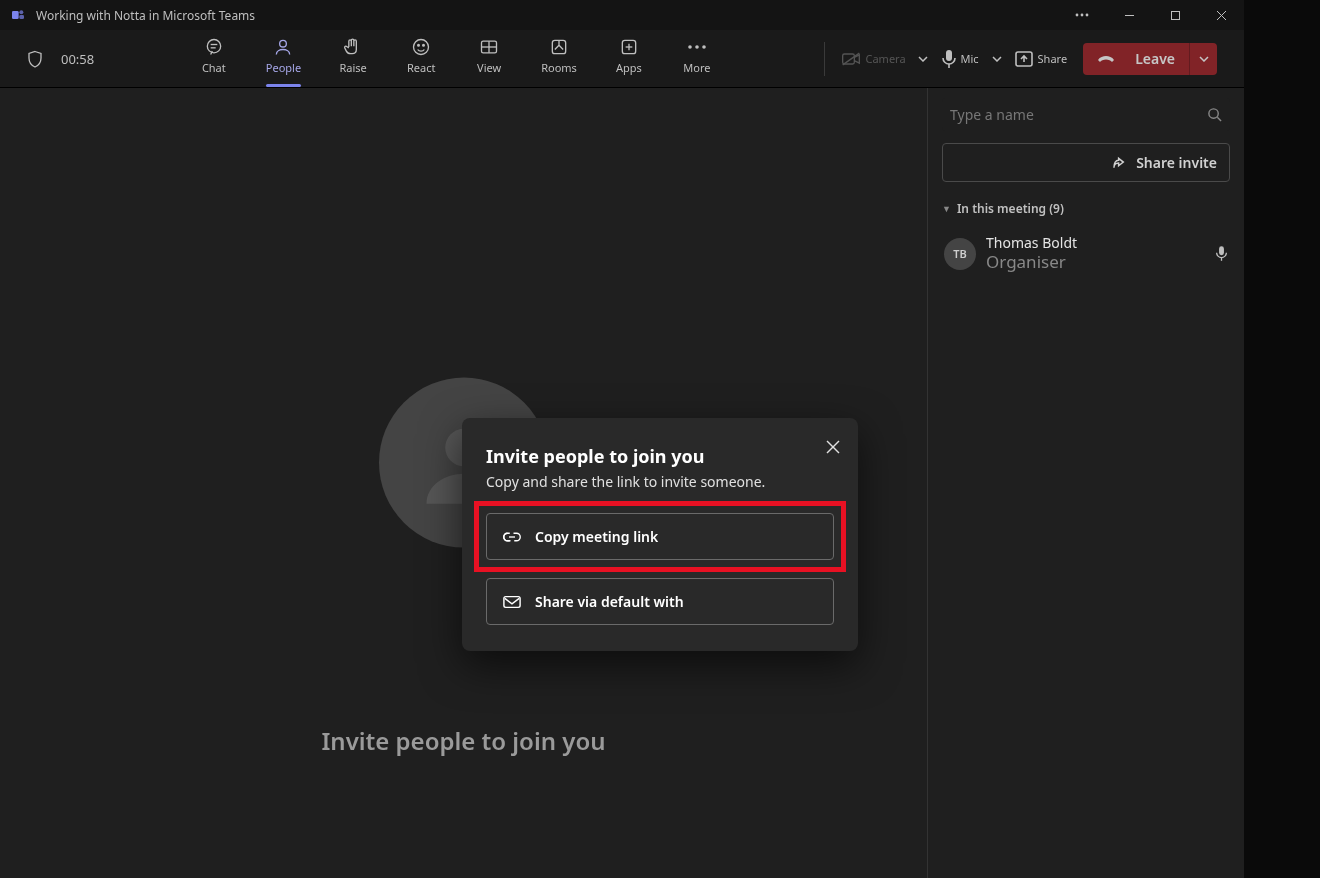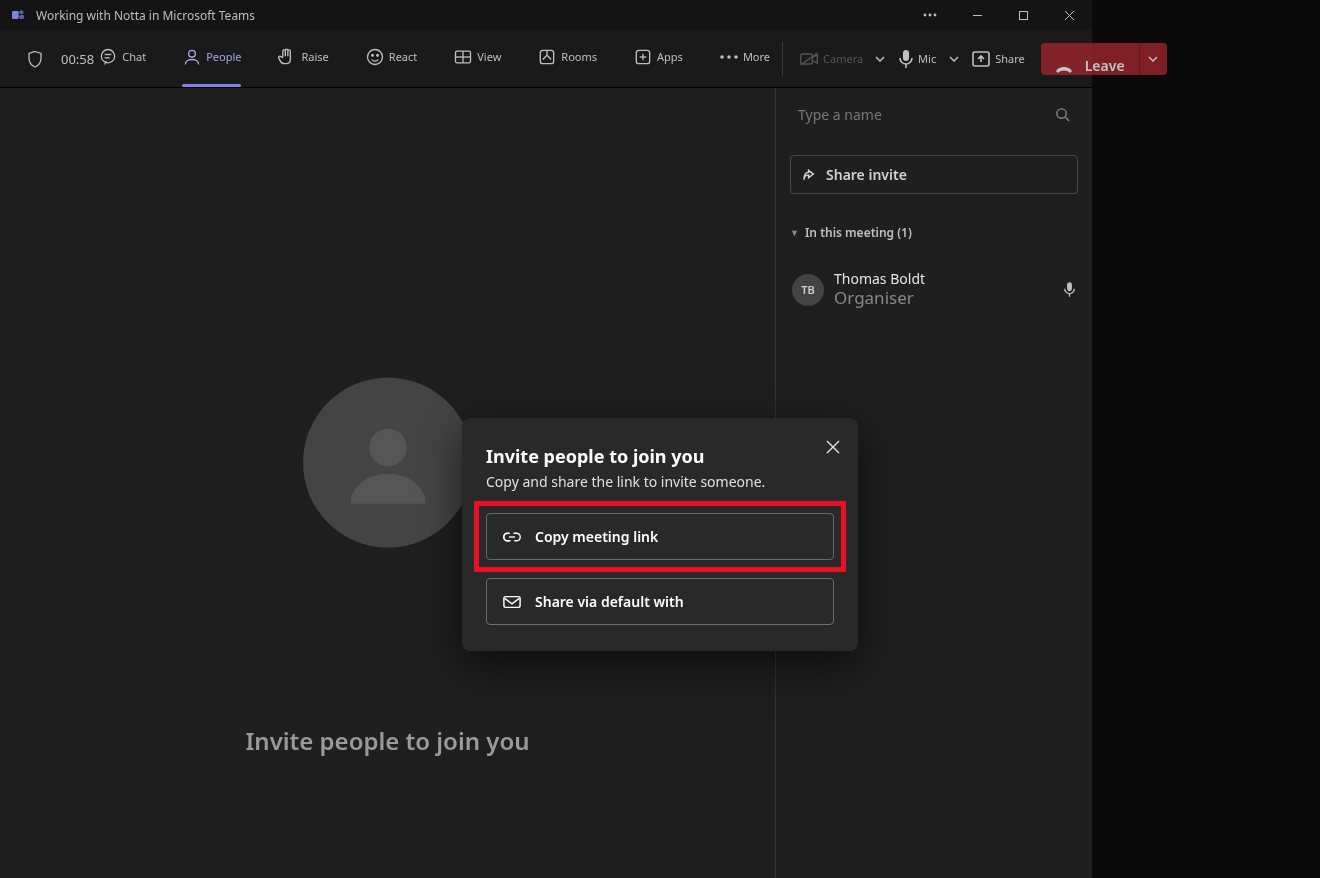--- a/index.html
+++ b/index.html
@@ -1,63 +1,63 @@
 <!DOCTYPE html>
 <html><head>
 <meta charset="utf-8">
 <style>
   * { margin:0; padding:0; box-sizing:border-box; font-family:"Segoe UI", -apple-system, system-ui, sans-serif; }
   html, body { width:1320px; height:878px; background:#0a0a0a; overflow:hidden; color:#d1d1d1; }
-  .app { width:1092px; height:878px; background:#141414; position:relative; }
+  .app { width:1244px; height:878px; background:#141414; position:relative; }
 
   
   .titlebar { height:30px; display:flex; align-items:center; padding:0 0 0 10px; background:#141414; color:#bfbfbf; font-size:12px; }
   .titlebar .app-icon { width:16px; height:16px; margin-right:10px; display:inline-flex; align-items:center; justify-content:center; color:#7b83eb; }
   .titlebar .spacer { flex:1; }
   .titlebar .win-btn { width:46px; height:30px; display:flex; align-items:center; justify-content:center; color:#bfbfbf; }
   .titlebar .dots { margin-right: 6px; width:36px; display:flex; justify-content:center; color:#bfbfbf; }
 
   
   .toolbar { height:58px; display:flex; align-items:center; padding:0 27px; background:#1a1a1a; border-bottom:1px solid #000; }
   .toolbar-left { display:flex; align-items:center; gap:18px; color:#bfbfbf; font-size:13px; }
   .shield { display:inline-flex; }
   .toolbar-center { flex:1; display:flex; justify-content:center; align-items:stretch; gap:28px; height:100%; }
-  .tb-item { display:flex; flex-direction:row; align-items:center; justify-content:center; gap:4px; min-width:40px; color:#bfbfbf; font-size:11px; position:relative; padding:6px 4px 10px 4px; }
+  .tb-item { display:flex; flex-direction:column; align-items:center; justify-content:center; gap:4px; min-width:40px; color:#bfbfbf; font-size:11px; position:relative; padding:6px 4px 10px 4px; }
   .tb-item.active { color:#a6a7e8; }
   .tb-item.active::after { content:""; position:absolute; bottom:0; left:4px; right:4px; height:3px; background:#7b83eb; border-radius:2px; }
   .tb-item .ic { height:18px; display:flex; align-items:center; justify-content:center; }
 
   .toolbar-right { display:flex; align-items:center; gap:8px; }
   .tb-divider { width:1px; height:34px; background:#3a3a3a; margin:0 8px; }
   .ctrl { display:flex; flex-direction:row; align-items:center; justify-content:center; gap:4px; min-width:40px; color:#bfbfbf; font-size:11px; }
   .ctrl.dim { opacity:0.35; }
   .ctrl .ic { height:18px; display:flex; align-items:center; justify-content:center; }
   .chev { color:#bfbfbf; display:flex; align-items:center; padding:0 4px; }
 
   .leave-group { display:flex; align-items:stretch; height:32px; margin-left:8px; }
-  .leave-btn { background:#a4262c; color:#fff; border:none; display:flex; align-items:flex-end; gap:12px; padding:0 14px; border-radius:4px 0 0 4px; font-size:14px; font-weight:600; opacity:0.75; }
+  .leave-btn { background:#a4262c; color:#fff; border:none; display:flex; align-items:center; gap:20px; padding:0 14px; border-radius:4px 0 0 4px; font-size:14px; font-weight:600; opacity:0.75; }
   .leave-chev { background:#a4262c; color:#fff; display:flex; align-items:center; justify-content:center; width:28px; border-left:1px solid rgba(0,0,0,0.25); border-radius:0 4px 4px 0; opacity:0.75; }
 
   
   .content { position:absolute; top:88px; left:0; right:0; bottom:0; display:flex; }
   .stage { flex:1; background:#1f1f1f; position:relative; border-right:1px solid #333; }
   .avatar-big { position:absolute; left:50%; top:50%; transform:translate(-50%,-62%); width:170px; height:170px; border-radius:50%; background:#444; display:flex; align-items:center; justify-content:center; }
   .avatar-big svg { opacity:0.55; }
   .stage-text { position:absolute; left:0; right:0; top:636px; text-align:center; color:#9a9a9a; font-size:24px; font-weight:600; }
 
   
   .panel { width:316px; background:#1f1f1f; display:flex; flex-direction:column; }
   .panel-head { height:56px; display:flex; align-items:center; padding:0 16px 0 20px; font-size:17px; font-weight:700; color:#e2e2e2; }
   .panel-head .spacer { flex:1; }
   .panel-head .ic-btn { width:28px; height:28px; display:flex; align-items:center; justify-content:center; color:#bfbfbf; }
-  .panel-body { padding:10px 14px; display:flex; flex-direction:column; gap:24px; }
+  .panel-body { padding:10px 14px; display:flex; flex-direction:column; gap:12px; }
   .search-row { display:flex; align-items:center; background:#1f1f1f; border:none; border-radius:4px; padding:7px 8px; color:#8a8a8a; }
   .search-row input { flex:1; background:transparent; border:none; outline:none; color:#d1d1d1; font-size:14px; }
   .search-row input::placeholder { color:#777; }
-  .share-invite { border:1px solid #4a4a4a; border-radius:4px; padding:9px 12px; display:flex; align-items:center; justify-content:flex-start; gap:8px; color:#d1d1d1; font-size:14px; font-weight:600; background:transparent; }
+  .share-invite { border:1px solid #4a4a4a; border-radius:4px; padding:9px 12px; display:flex; align-items:center; justify-content:flex-end; gap:8px; color:#d1d1d1; font-size:14px; font-weight:600; background:transparent; }
   .section-head { display:flex; align-items:center; gap:6px; color:#c0c0c0; font-size:12px; font-weight:600; margin-top:6px; }
   .section-head .tri { font-size:9px; color:#888; }
   .participant { display:flex; align-items:center; gap:10px; padding:6px 2px; }
   .participant .avatar { width:32px; height:32px; border-radius:50%; background:#444; color:#cfcfcf; font-size:11px; font-weight:600; display:flex; align-items:center; justify-content:center; }
   .participant .info { flex:1; display:flex; flex-direction:column; }
   .participant .name { font-size:14px; color:#e4e4e4; line-height:1.2; }
   .participant .role { font-size:17px; color:#888; line-height:1.2; }
   .participant .mic { color:#bfbfbf; }
 
   
@@ -323,21 +323,21 @@
         <button class="share-invite">
           <span>
               <svg width="15" height="14" viewBox="0 0 16 14" fill="none" stroke="#d1d1d1" stroke-width="1.6">
                 <path d="M6 2l5 4-5 4V7C3 7 1 9 1 12c0-5 2-8 5-8z"></path>
               </svg>
             </span>
           <span>Share invite</span>
         </button>
         <div class="section-head">
           <span class="tri">▼</span>
-          <span>In this meeting (1)</span>
+          <span>In this meeting (9)</span>
         </div>
         <div class="participant">
           <div class="avatar">TB</div>
           <div class="info">
             <span class="name">Thomas Boldt</span>
             <span class="role">Organiser</span>
           </div>
           <span class="mic">
               <svg width="13" height="17" viewBox="0 0 16 20" fill="#bfbfbf">
                 <rect x="5" y="1" width="6" height="11" rx="3"></rect>

